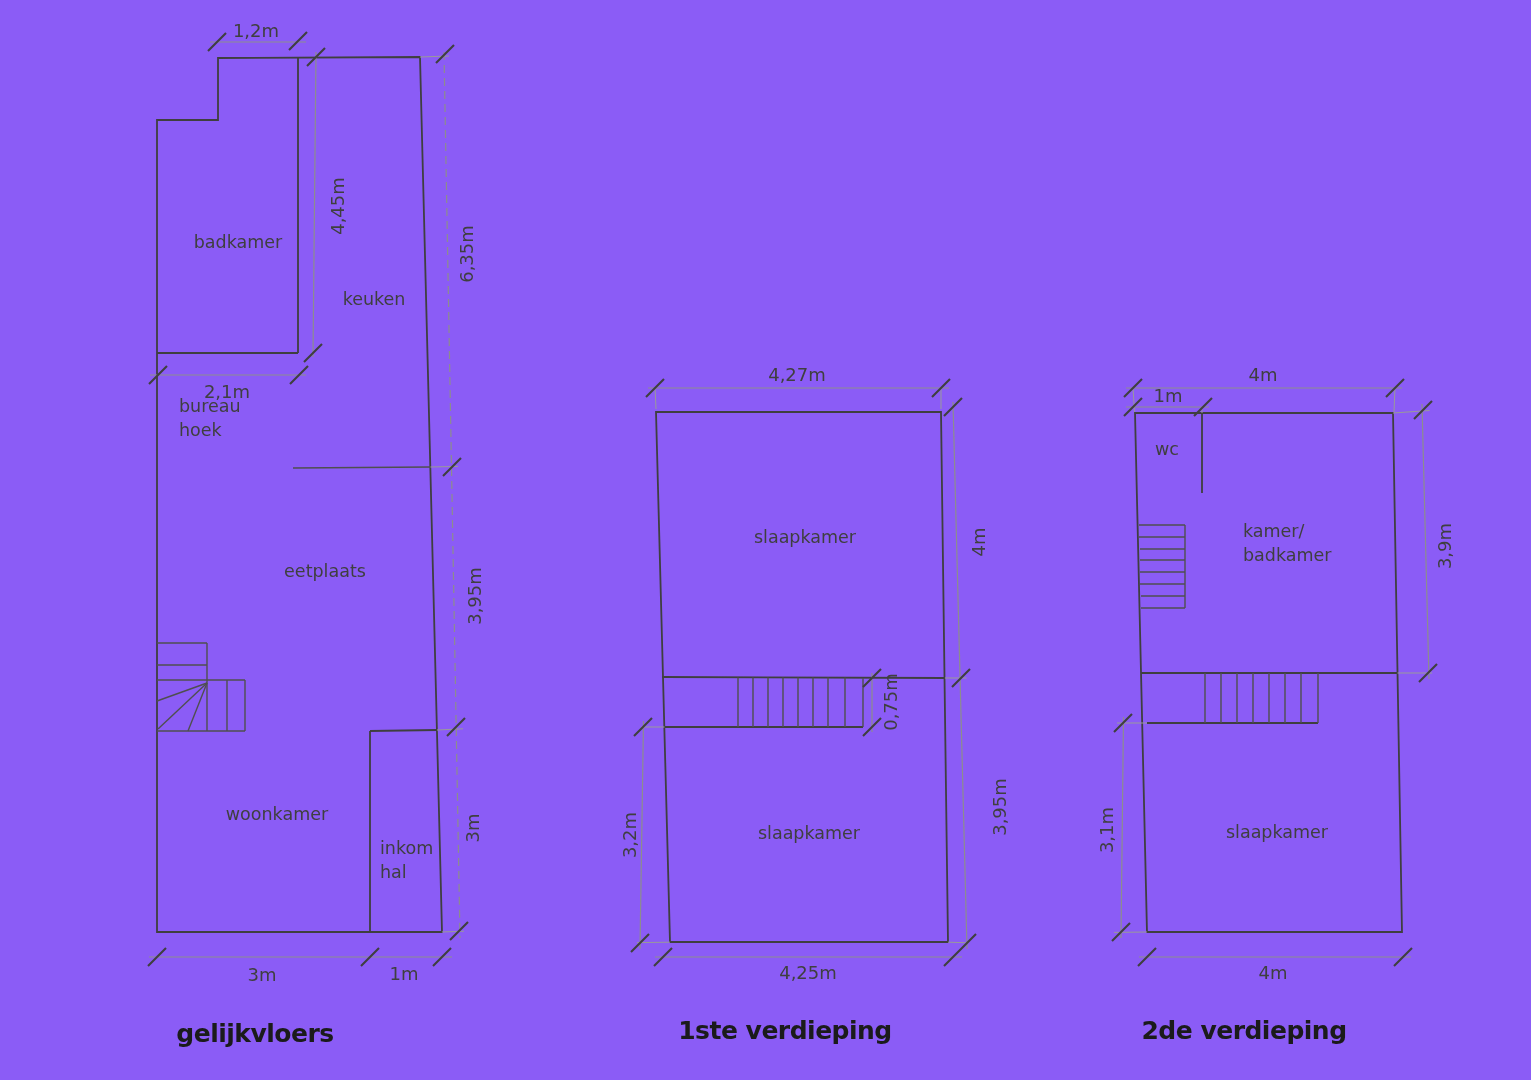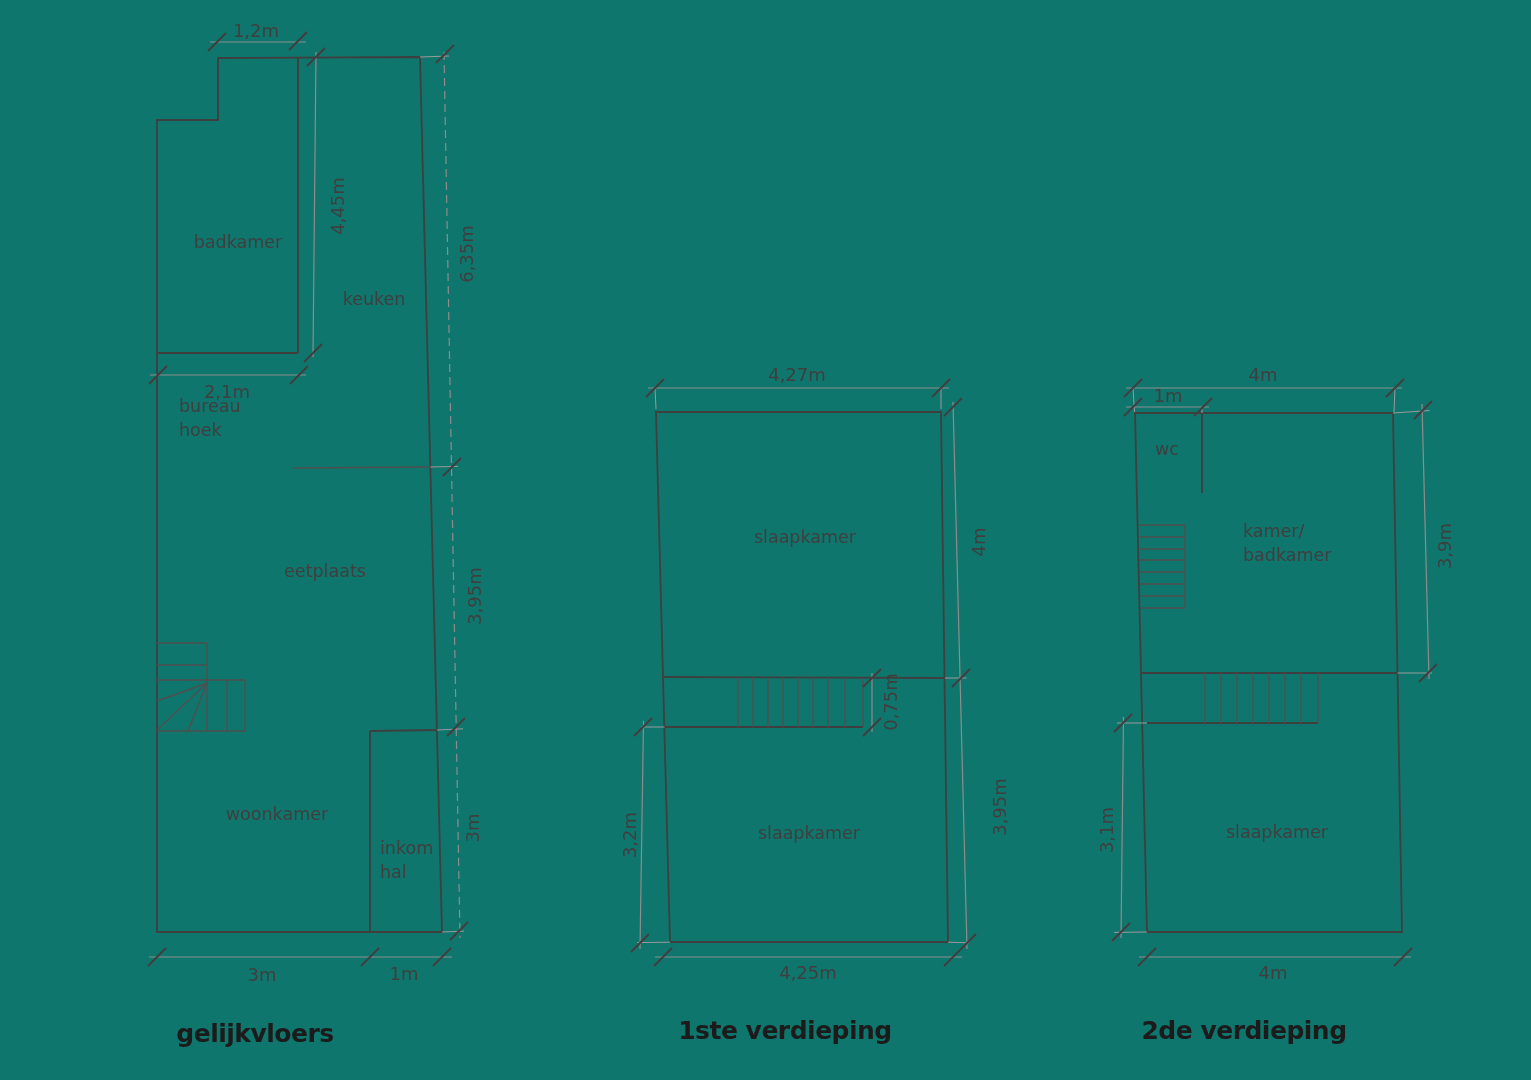--- a/index.html
+++ b/index.html
@@ -1,16 +1,16 @@
 <!DOCTYPE html>
 <html><head>
 <meta charset="utf-8">
 <style>
   html,body{margin:0;padding:0;background:#ffffff;}
-  .stage{position:relative;width:1531px;height:1080px;background:#0f766e;
+  .stage{position:relative;width:1531px;height:1080px;background:#8b5cf6;
          font-family:"DejaVu Sans","Liberation Sans",sans-serif;}
   svg{display:block;}
   .wall{stroke:#3f3f3f;stroke-width:1.8;fill:none;stroke-linecap:butt;}
   .thin{stroke:#4f4f4f;stroke-width:1.4;fill:none;}
   .dim{stroke:#8d8d8d;stroke-width:1.2;fill:none;}
   .dimdash{stroke:#8d8d8d;stroke-width:1.2;fill:none;stroke-dasharray:8 5;}
   .ext{stroke:#9a9a9a;stroke-width:1;fill:none;}
   .tick{stroke:#3f3f3f;stroke-width:2.1;fill:none;}
   text{fill:#3f3f3f;font-size:17.5px;text-anchor:middle;dominant-baseline:central;}
   .dimt{font-size:18px;}

